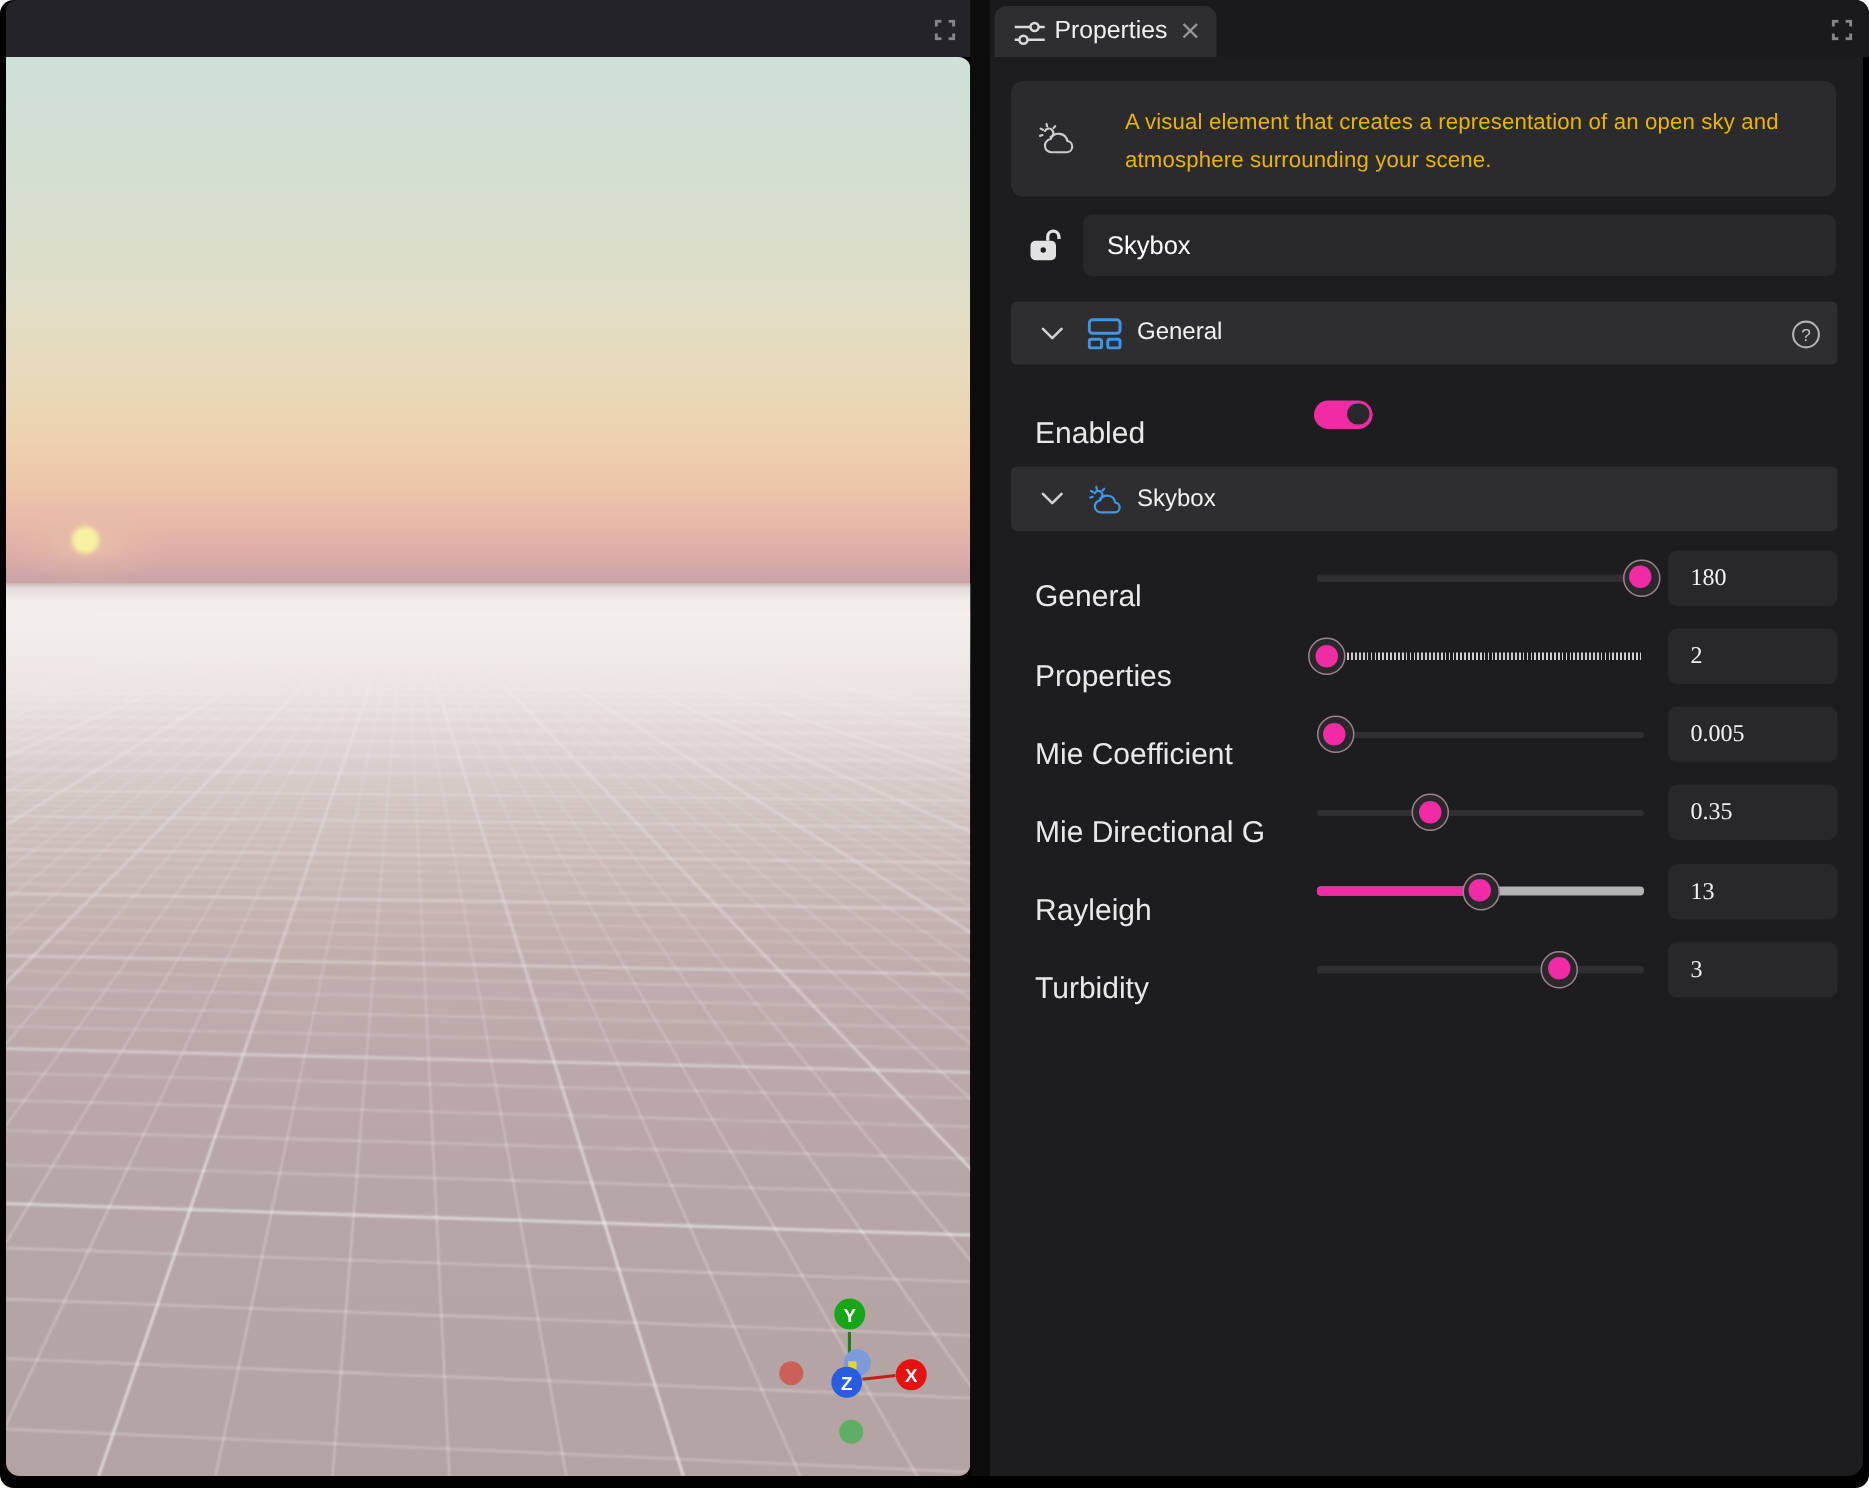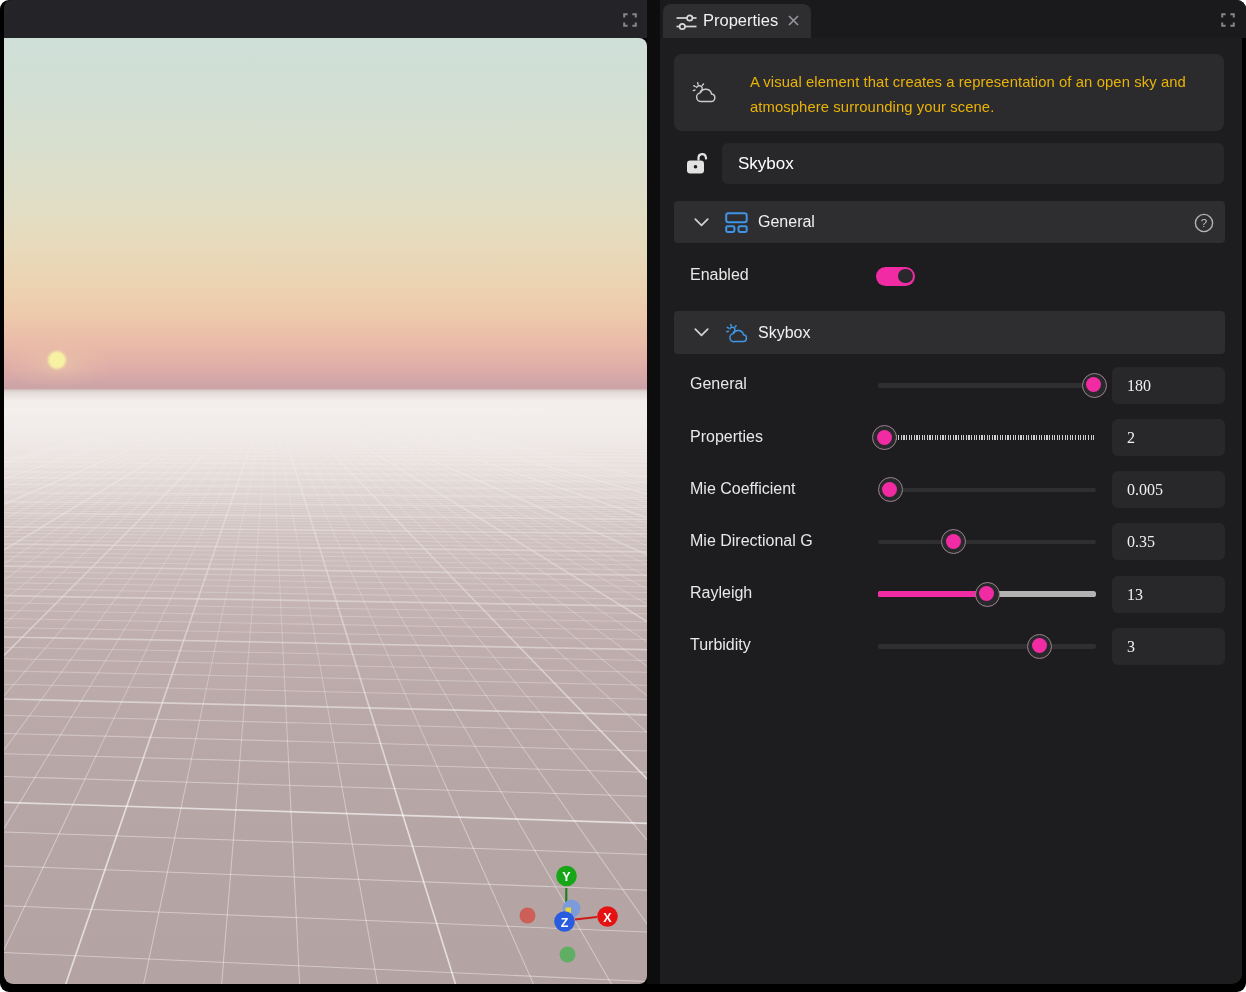--- a/index.html
+++ b/index.html
@@ -13,21 +13,21 @@
 .panel { position:absolute; left:660px; top:38px; width:582px; height:946px; background:#1d1d1f; border-bottom-right-radius:10px; }
 .tab { position:absolute; left:3px; top:4px; width:148px; height:34px; background:#2e2e31; border-radius:8px 8px 0 0; }
 .fsl { position:absolute; left:618.5px; top:12.5px; }
 .fsr { position:absolute; left:560.5px; top:12.5px; }
 .descbox { position:absolute; left:14px; top:16px; width:550px; height:77px; background:#2b2b2e; border-radius:8px; }
 .desctext { position:absolute; left:76px; top:16px; width:480px; font-size:14.8px; line-height:25px; color:#eab308; letter-spacing:0.1px; }
 .lock { position:absolute; left:26px; top:113px; }
 .namefield { position:absolute; left:62px; top:105px; width:502px; height:41px; background:#28282b; border-radius:6px; color:#fff; font-size:17px; line-height:41px; padding-left:16px; }
 .secbar { position:absolute; left:14px; width:551px; background:#2e2e31; border-radius:4px; }
 .sectitle { position:absolute; left:84px; font-size:16px; color:#f0f0f0; }
-.lbl { position:absolute; left:30px; font-size:16px; color:#e8e8e8; }
+.lbl { position:absolute; left:30px; font-size:20px; color:#e8e8e8;margin-top:12px; }
 .track { position:absolute; left:217.5px; width:218.0px; height:4.5px; border-radius:2.2px; background:#2f2f32; }
 .ticks { position:absolute; height:5.2px; background:repeating-linear-gradient(90deg,#cfcfcf 0 1.1px, rgba(0,0,0,0) 1.1px 2.6px); }
 .trackb { position:absolute; left:217.5px; width:218.0px; height:5.2px; border-radius:2.6px; background:#b2b2b2; }
 .trackp { position:absolute; left:217.5px; height:5.2px; border-radius:2.6px; background:#f12ba4; }
 .knob { position:absolute; width:25px; height:25px; border-radius:50%; background:#29292c; border:1.3px solid #9b8391; }
 .knob::after { content:''; position:absolute; left:3.6px; top:3.6px; width:15px; height:15px; border-radius:50%; background:#f12ba4; }
 .valbox { position:absolute; left:452px; width:113px; height:37px; background:#28282a; border-radius:6px; color:#f0f0f0; font-size:16px; line-height:37px; padding-left:15px;font-family:Liberation Serif, serif; }
 .toggle { position:absolute; left:215.5px; top:228.5px; width:39.5px; height:19px; border-radius:9.5px; background:#f12ba4; }
 .toggle::after { content:''; position:absolute; right:2.2px; top:2.2px; width:14.6px; height:14.6px; border-radius:50%; background:#29292c; }
 </style>

